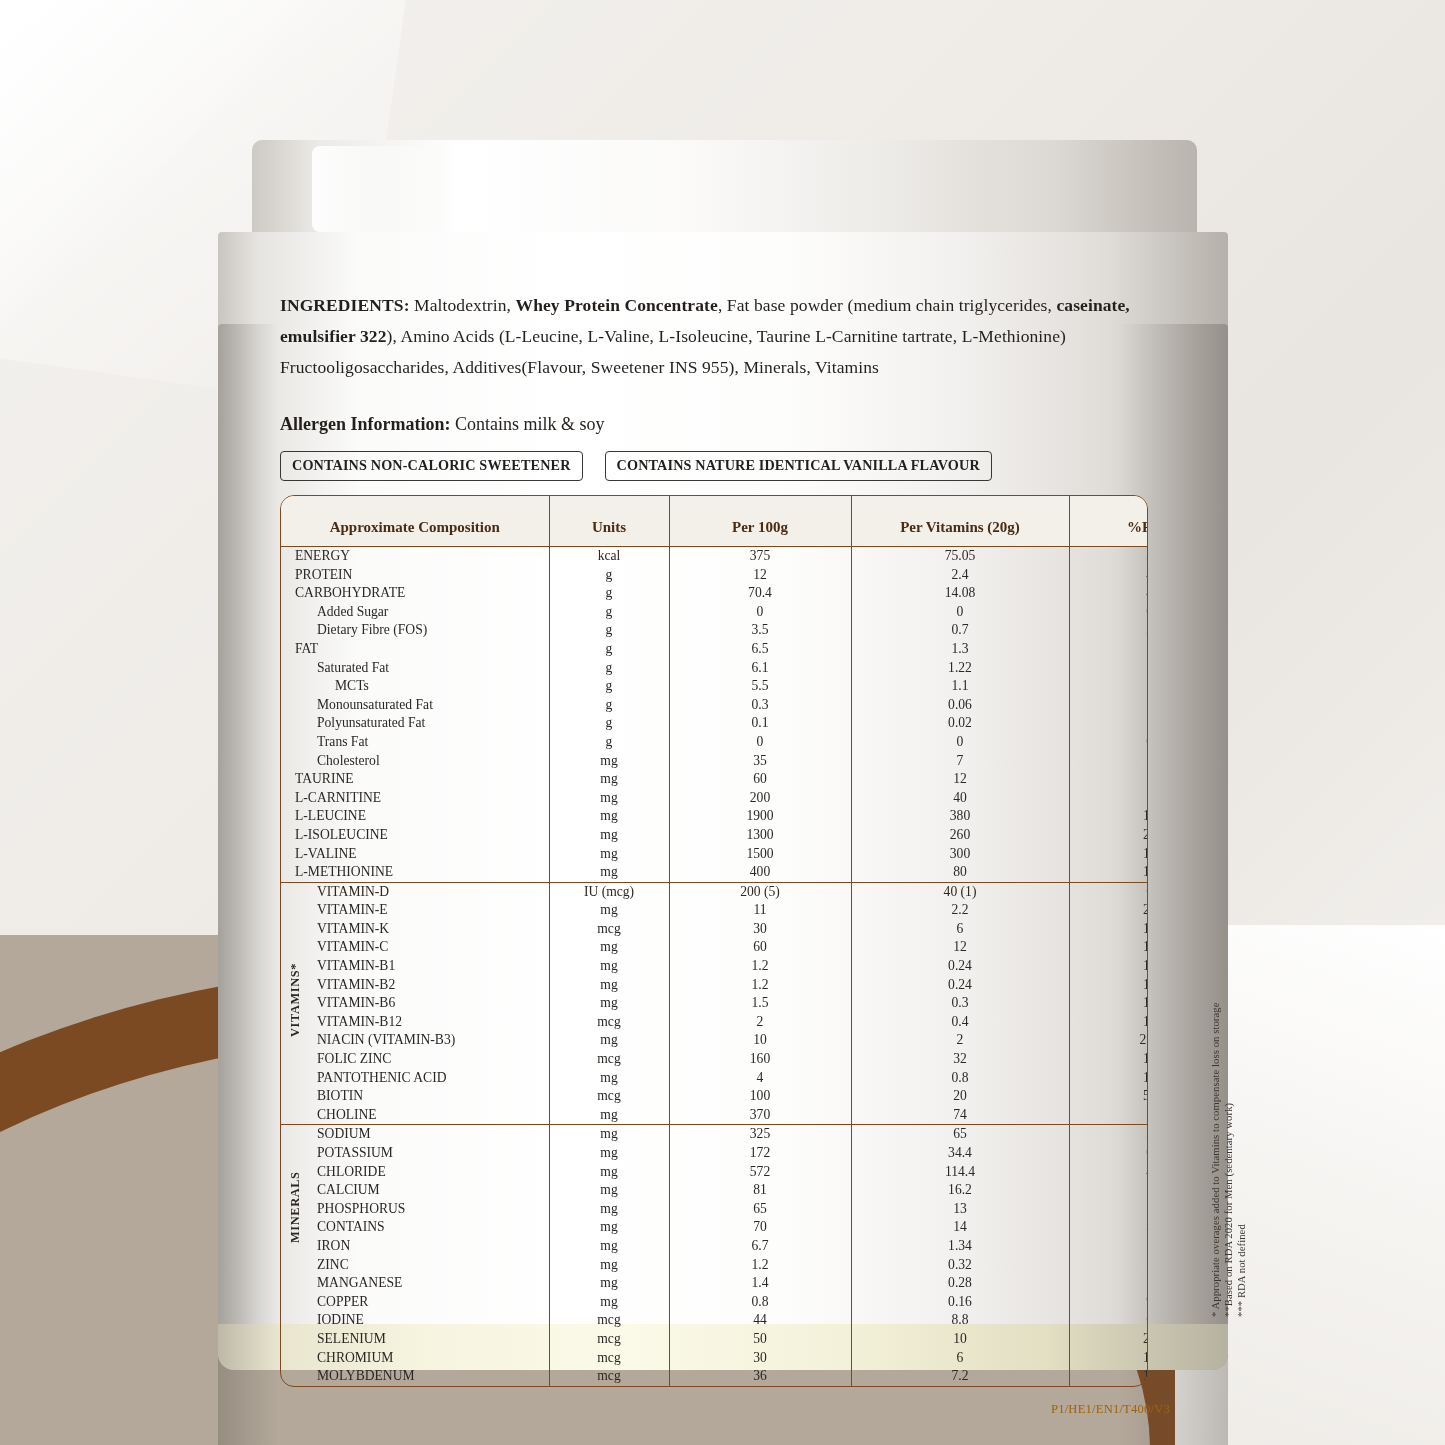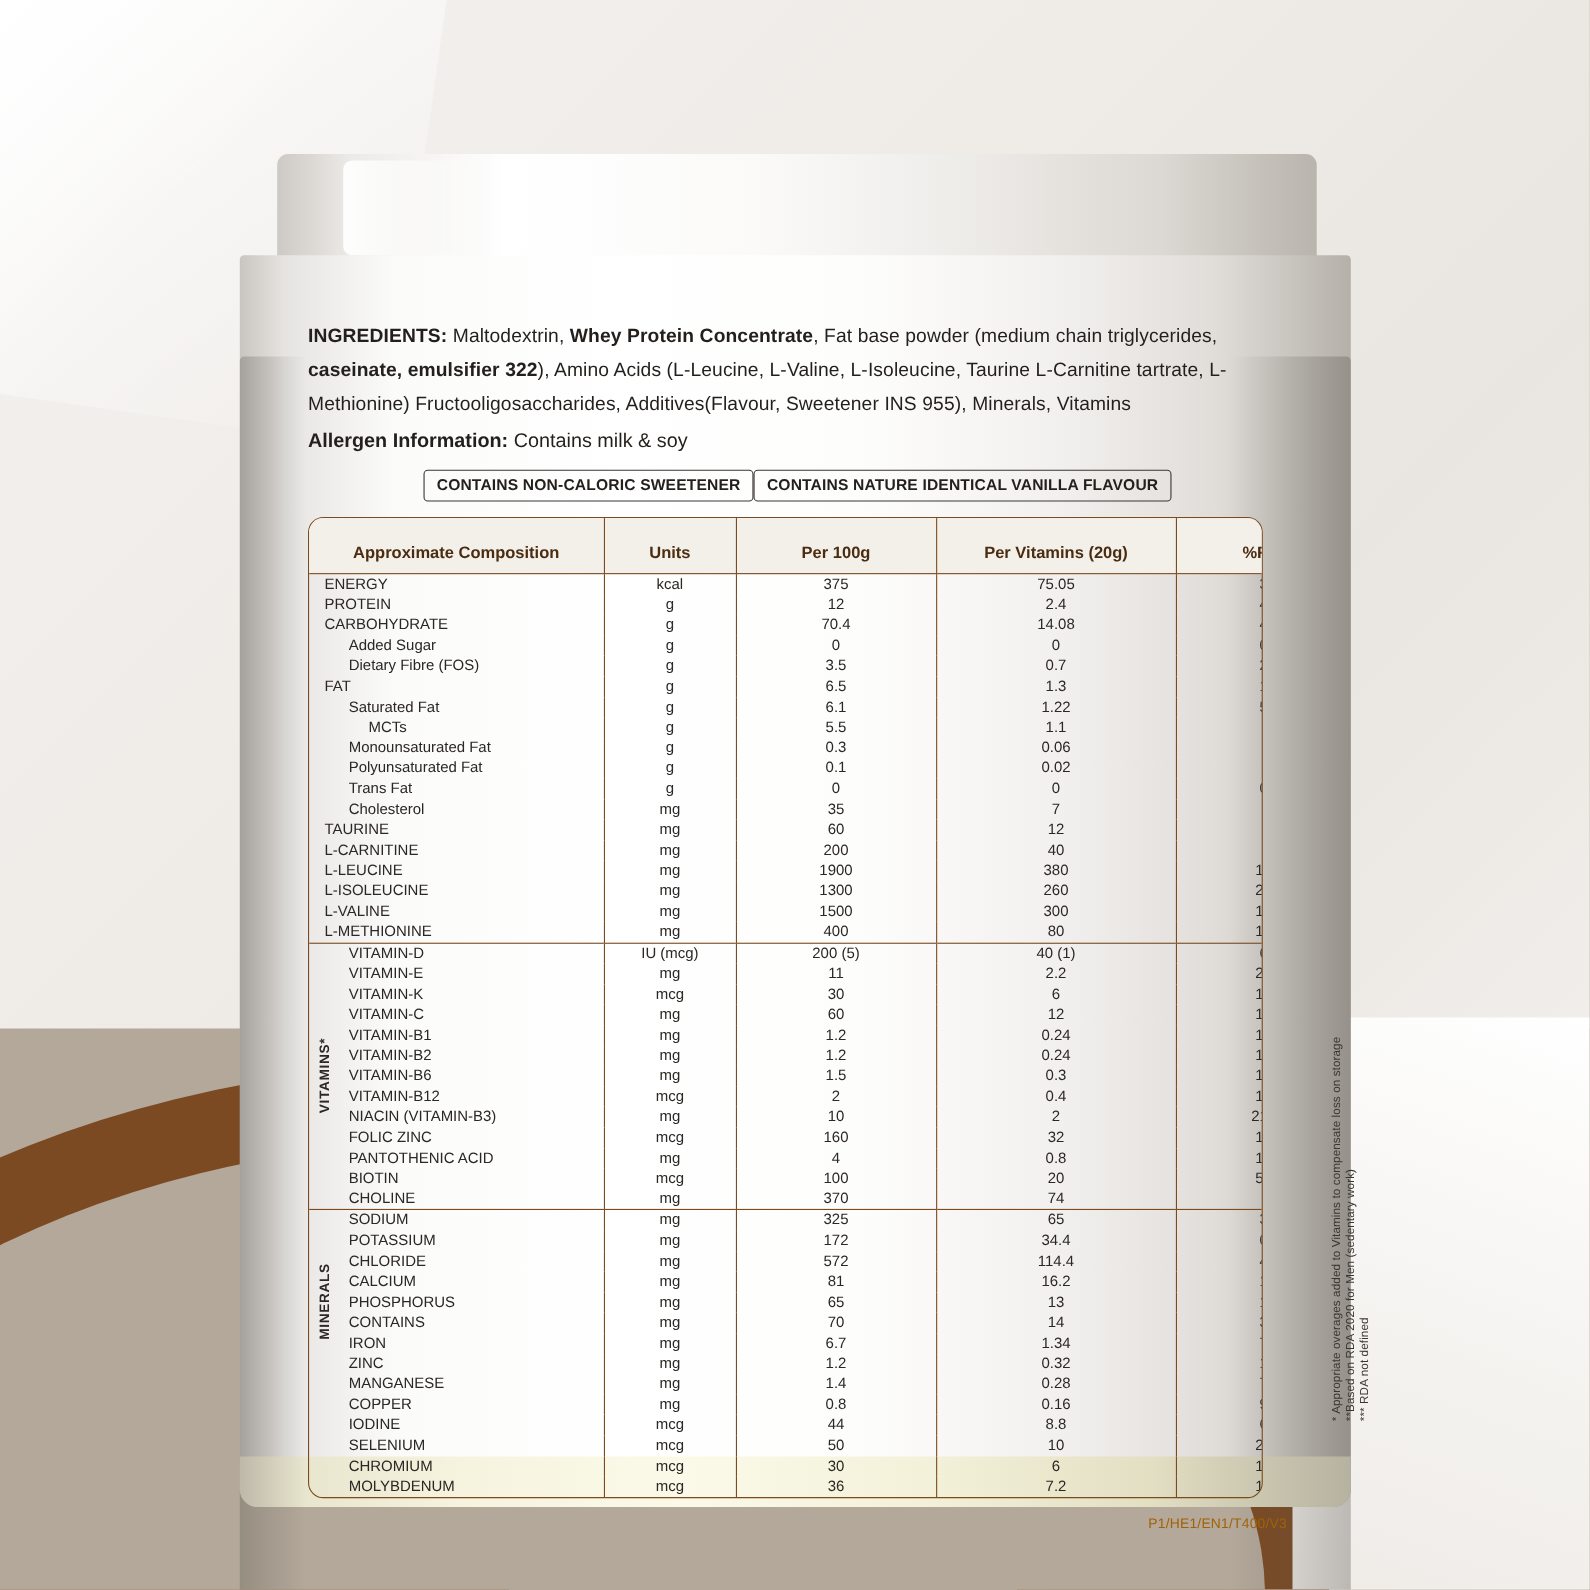--- a/index.html
+++ b/index.html
@@ -21,21 +21,21 @@
   #arc-light{position:absolute;left:-250px;bottom:-420px;width:1400px;height:830px;
     border-radius:50%;background:#b3a89a;}
   #bg-right-white{position:absolute;right:0;bottom:0;width:270px;height:520px;
     background:linear-gradient(200deg,#ffffff 0%,#f4f2ef 60%,#efece8 100%);}
   #diag-tl{position:absolute;left:-40px;top:-40px;width:420px;height:420px;
     background:linear-gradient(135deg,rgba(255,255,255,.9),rgba(255,255,255,0));
     transform:rotate(8deg);}
 
   
   #tub{
-    position:absolute;left:218px;top:140px;width:828px;height:1265px;
+    position:absolute;left:218px;top:140px;width:828px;height:1265px;font-family:Liberation Serif, serif;
   }
   #lid{
     position:absolute;left:34px;top:0;width:945px;height:98px;
     background:linear-gradient(90deg,#cdc9c4 0%,#eceae7 7%,#ffffff 22%,#fbfaf9 46%,#eeece9 66%,#dcd8d3 85%,#b9b4ad 100%);
     border-radius:10px 10px 3px 3px;
   }
   #lid-shine{position:absolute;left:60px;top:6px;width:140px;height:86px;
     background:linear-gradient(90deg,rgba(255,255,255,.95),rgba(255,255,255,0));border-radius:8px;}
   #body{
     position:absolute;left:0;top:92px;width:1010px;height:1138px;
@@ -54,24 +54,24 @@
     background:linear-gradient(270deg,rgba(90,85,78,.35),rgba(255,255,255,0));border-radius:0 4px 16px 0;}
 
   
   #label{position:absolute;left:62px;top:150px;width:890px;height:1070px;color:#231f1c;}
 
   .ing{
     font-size:17.5px;line-height:31px;letter-spacing:.1px;
     width:886px;
   }
   .ing b{font-weight:bold;}
-  .allergen{margin-top:4px;font-size:18px;line-height:26px;}
+  .allergen{margin-top:28px;font-size:18px;line-height:26px;}
   .allergen .lbl{font-weight:bold;}
 
-  .claims{display:flex;margin-top:14px;justify-content:center;}
+  .claims{display:flex;gap:22px;margin-top:14px;}
   .claim{
     border:1.6px solid #3a3633;border-radius:4px;
     padding:5px 11px 6px;font-size:14.2px;font-weight:bold;letter-spacing:.15px;
     white-space:nowrap;
   }
   #nutri-wrap{margin-top:14px;width:866px;border:1.8px solid #7c4a1e;border-radius:14px;overflow:hidden;}
   table{border-collapse:collapse;width:100%;table-layout:fixed;}
   thead th{
     background:#f3efe9;
     font-size:15px;font-weight:bold;color:#4a2c11;

